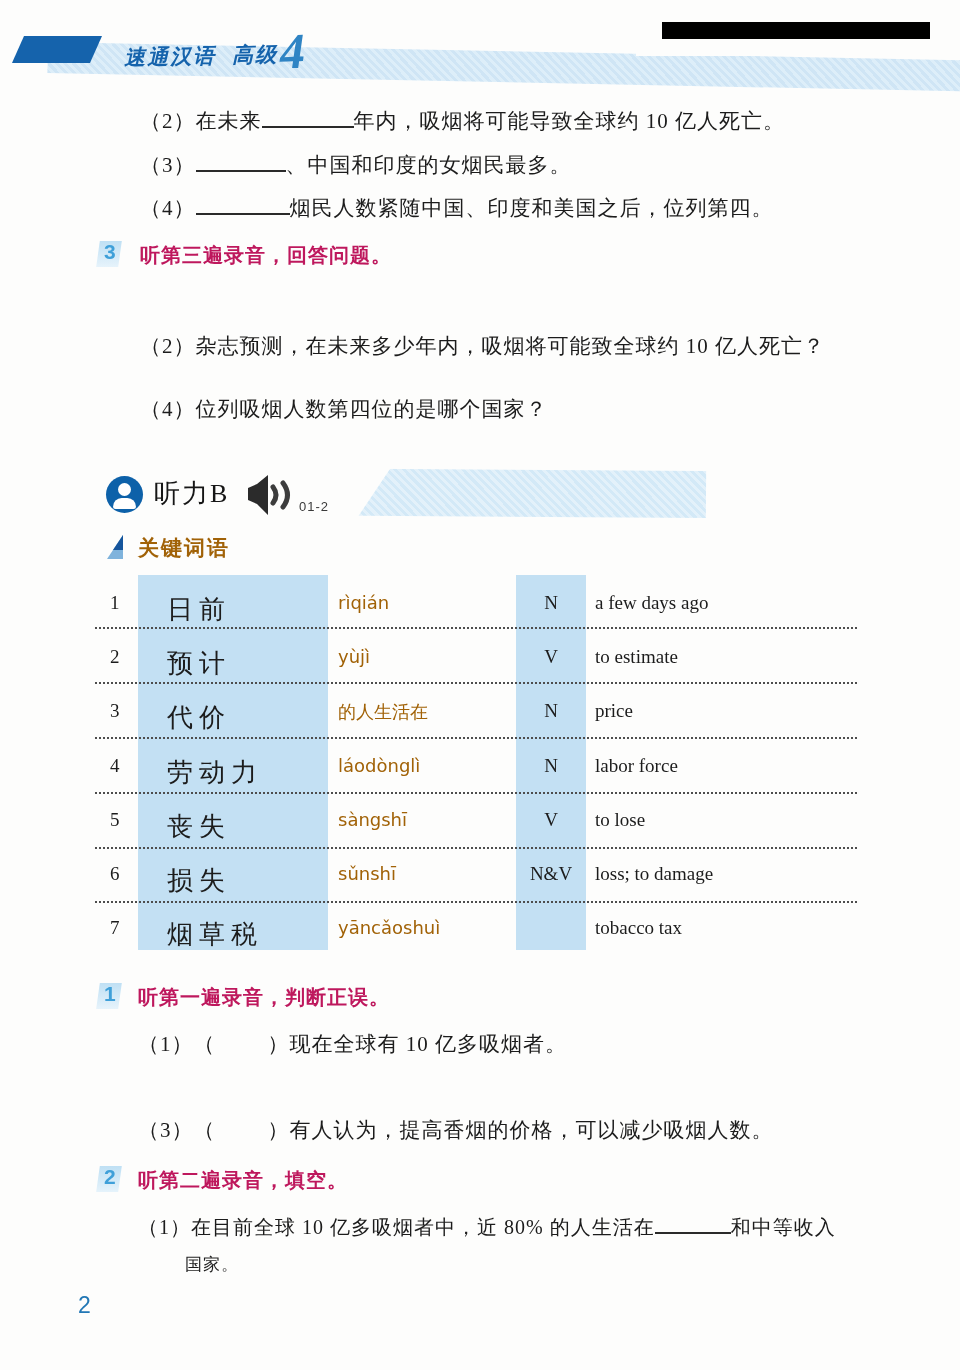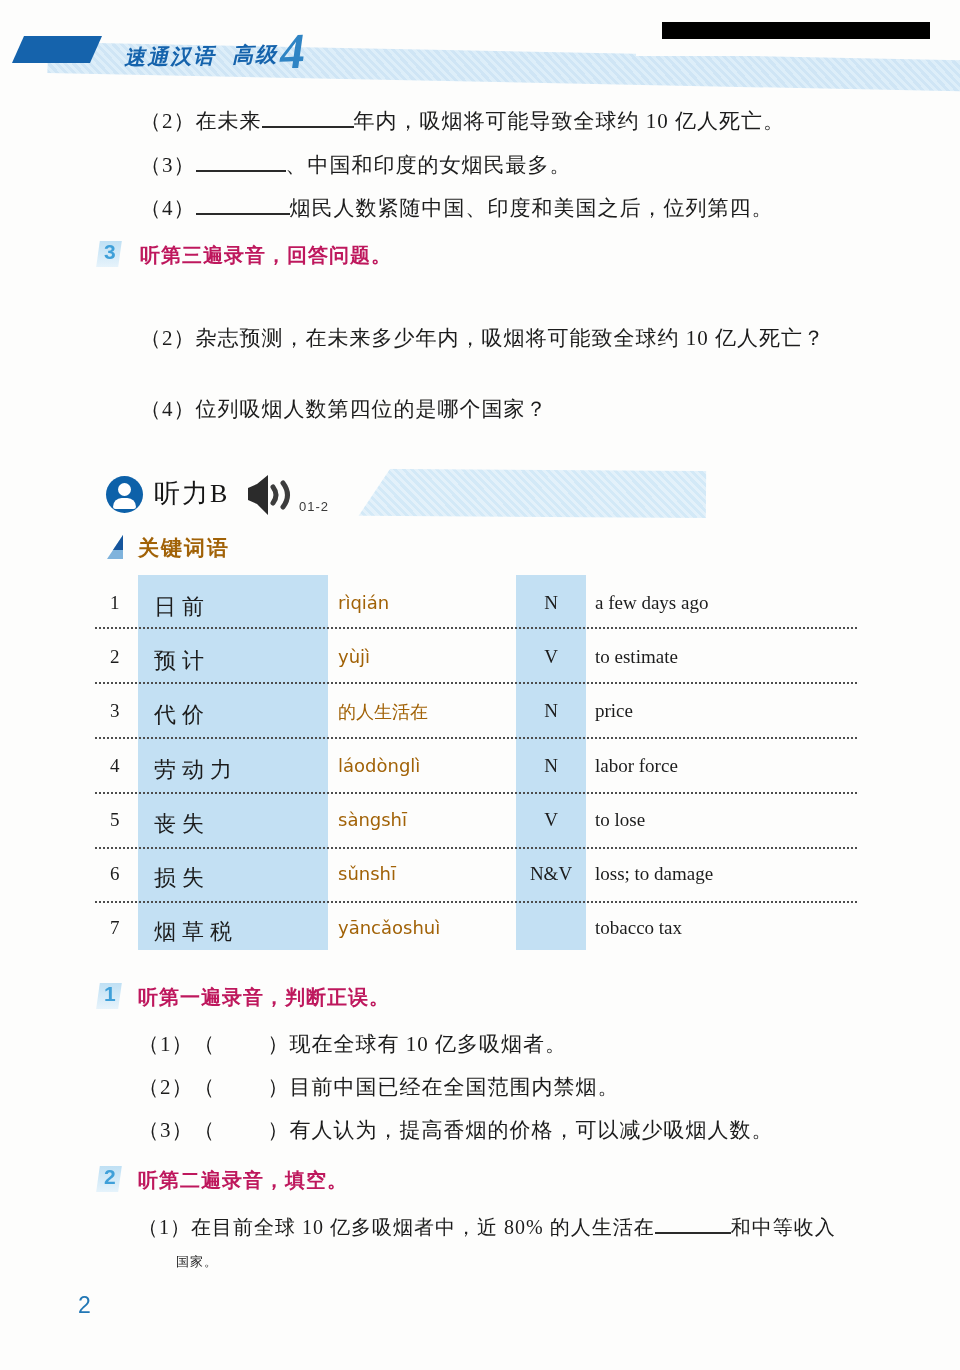--- a/index.html
+++ b/index.html
@@ -44,21 +44,21 @@
   .kw-tri{position:absolute;left:106px;top:533px;}
   .kw-title{position:absolute;left:138px;top:534px;font-family:"Liberation Sans","DejaVu Sans",sans-serif;
     font-weight:bold;font-size:21px;color:#a16207;letter-spacing:2px;text-align:center;}
 
   
   .vband1{position:absolute;left:138px;top:575px;width:190px;height:375px;background:#c3e0f3;}
   .vband2{position:absolute;left:516px;top:575px;width:70px;height:375px;background:#c3e0f3;}
   .dotline{position:absolute;left:95px;width:762px;height:0;border-top:2px dotted #4d4d4d;}
   .vrow{position:absolute;left:0;width:960px;height:28px;}
   .vnum{position:absolute;left:110px;font-size:19px;}
-  .vword{position:absolute;left:154px;font-size:22px;letter-spacing:6px;white-space:nowrap;}
+  .vword{position:absolute;left:167px;font-size:26px;letter-spacing:6px;white-space:nowrap;}
   .vpin{position:absolute;left:338px;font-family:"DejaVu Sans",sans-serif;font-size:18px;color:#a16207;white-space:nowrap;}
   .vpos{position:absolute;left:516px;width:70px;text-align:center;font-size:19px;}
   .veng{position:absolute;left:595px;font-size:19px;white-space:nowrap;}
 
   .gap{display:inline-block;width:52px;}
   .pagenum{position:absolute;left:78px;top:1292px;font-family:"Liberation Sans",sans-serif;font-size:23px;color:#2277b5;}
 </style>
 </head>
 <body>
 
@@ -79,21 +79,21 @@
   <div class="tline" style="top:148px">
     <span>（3）</span><span class="blank" style="width:90px"></span><span>、中国和印度的女烟民最多。</span>
   </div>
   <div class="tline" style="top:191px">
     <span>（4）</span><span class="blank" style="width:94px"></span><span>烟民人数紧随中国、印度和美国之后，位列第四。</span>
   </div>
 
   <div class="sec-flag" style="left:98px;top:241px"></div>
   <div class="sec-num" style="left:104px;top:240px">3</div>
   <div class="sec-head" style="left:140px;top:242px">听第三遍录音，回答问题。</div>
-  <div class="tline" style="top:324px">（2）杂志预测，在未来多少年内，吸烟将可能致全球约 10 亿人死亡？</div>
+  <div class="tline" style="top:332px">（2）杂志预测，在未来多少年内，吸烟将可能致全球约 10 亿人死亡？</div>
   <div class="tline" style="top:395px">（4）位列吸烟人数第四位的是哪个国家？</div>
 
   <div class="lb-band"></div>
   <div class="lb-label"></div>
   <div class="lb-circle">
     <span class="head"></span>
     <span class="body"></span>
   </div>
   <div class="lb-title">听力B</div>
   <svg class="lb-speaker" width="50" height="42" viewBox="0 0 50 42">
@@ -173,30 +173,27 @@
     <span class="vpos"></span>
     <span class="veng">tobacco tax</span>
   </div>
 
   <div class="sec-flag" style="left:98px;top:983px"></div>
   <div class="sec-num" style="left:104px;top:982px">1</div>
   <div class="sec-head" style="left:138px;top:984px">听第一遍录音，判断正误。</div>
   <div class="tline" style="left:138px;top:1030px">
     <span>（1）（</span><span class="gap"></span><span>）现在全球有 10 亿多吸烟者。</span>
   </div>
-  <div class="tline" style="left:138px;top:1073px">
-    <span>（2）（</span><span class="gap"></span><span>）目前中国已经在全国范围内禁烟。</span>
-  </div>
   <div class="tline" style="left:138px;top:1116px">
     <span>（3）（</span><span class="gap"></span><span>）有人认为，提高香烟的价格，可以减少吸烟人数。</span>
   </div>
 
   <div class="sec-flag" style="left:98px;top:1166px"></div>
   <div class="sec-num" style="left:104px;top:1165px">2</div>
   <div class="sec-head" style="left:138px;top:1167px">听第二遍录音，填空。</div>
   <div class="tline" style="left:138px;top:1211px;font-size:20px">
     <span>（1）在目前全球 10 亿多吸烟者中，近 80% 的人生活在</span><span class="blank" style="width:76px"></span><span>和中等收入</span>
   </div>
-  <div class="tline" style="left:176px;top:1253px;font-size:13px">国家。</div>
+  <div class="tline" style="left:185px;top:1253px;font-size:17px">国家。</div>
 
   <div class="pagenum">2</div>
 
 </div>
 
 </body></html>

